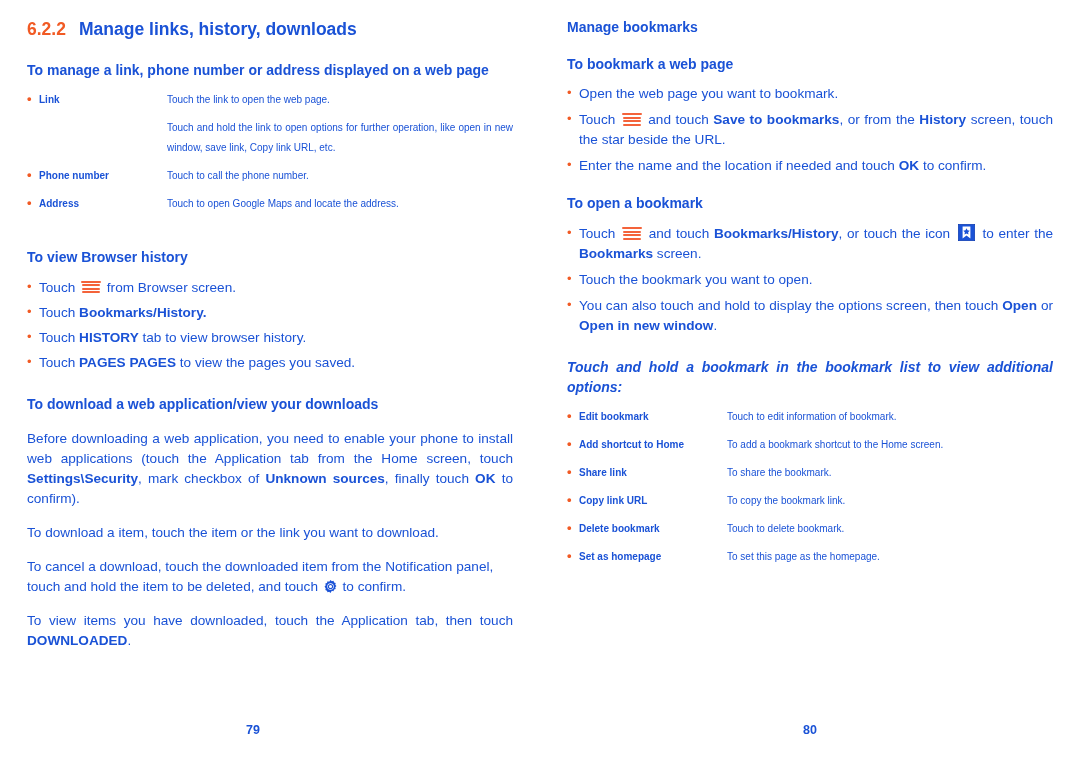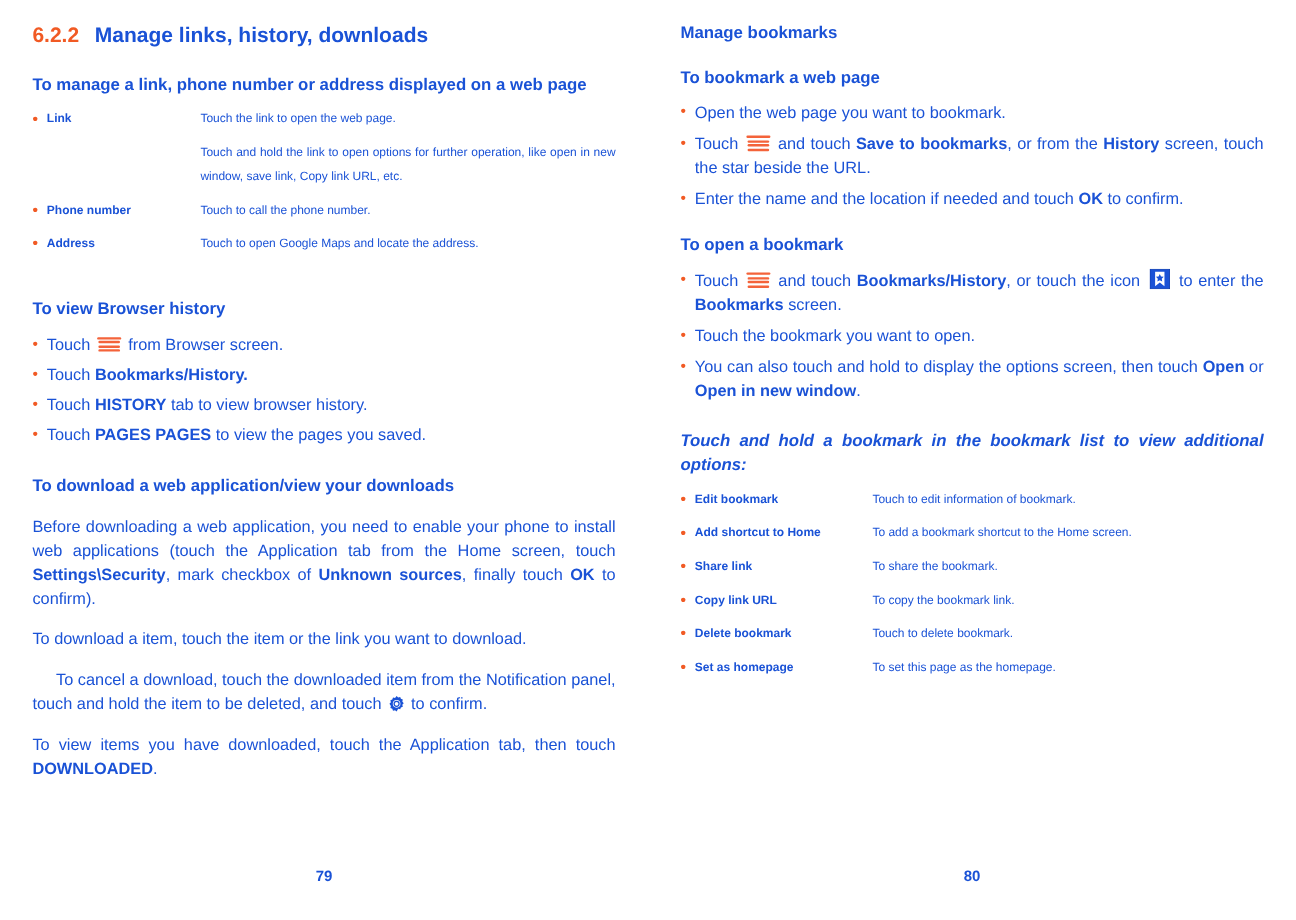--- a/index.html
+++ b/index.html
@@ -59,21 +59,21 @@
   }
   .h3.just { text-align: justify; text-align-last: left; font-style: italic; }
   .para {
     font-size: 13.6px;
     line-height: 20px;
     color: #1a52d6;
     margin: 0 0 14px 0;
     text-align: justify;
     text-align-last: left;
   }
-  .para.nojust { text-align: right; }
+  .para.nojust { text-align: left; }
   b, .b {
     font-weight: bold;
     color: #1a52d6;
   }
 
   
   .blist { margin: 0 0 14px 0; padding: 0; list-style: none; }
   .blist li {
     position: relative;
     padding-left: 12px;
@@ -169,21 +169,21 @@
   
   .pagenum {
     position: absolute;
     bottom: 30px;
     font-size: 12.5px;
     font-weight: bold;
     color: #1a52d6;
     width: 80px;
     text-align: center;
   }
-  .pagenum-left  { left: 230px; }
+  .pagenum-left  { left: 213px; }
   .pagenum-right { left: 770px; }
 </style>
 </head>
 <body>
 
 <div class="page">
 
   <div class="col col-left">
 
     <div class="sec-head">

